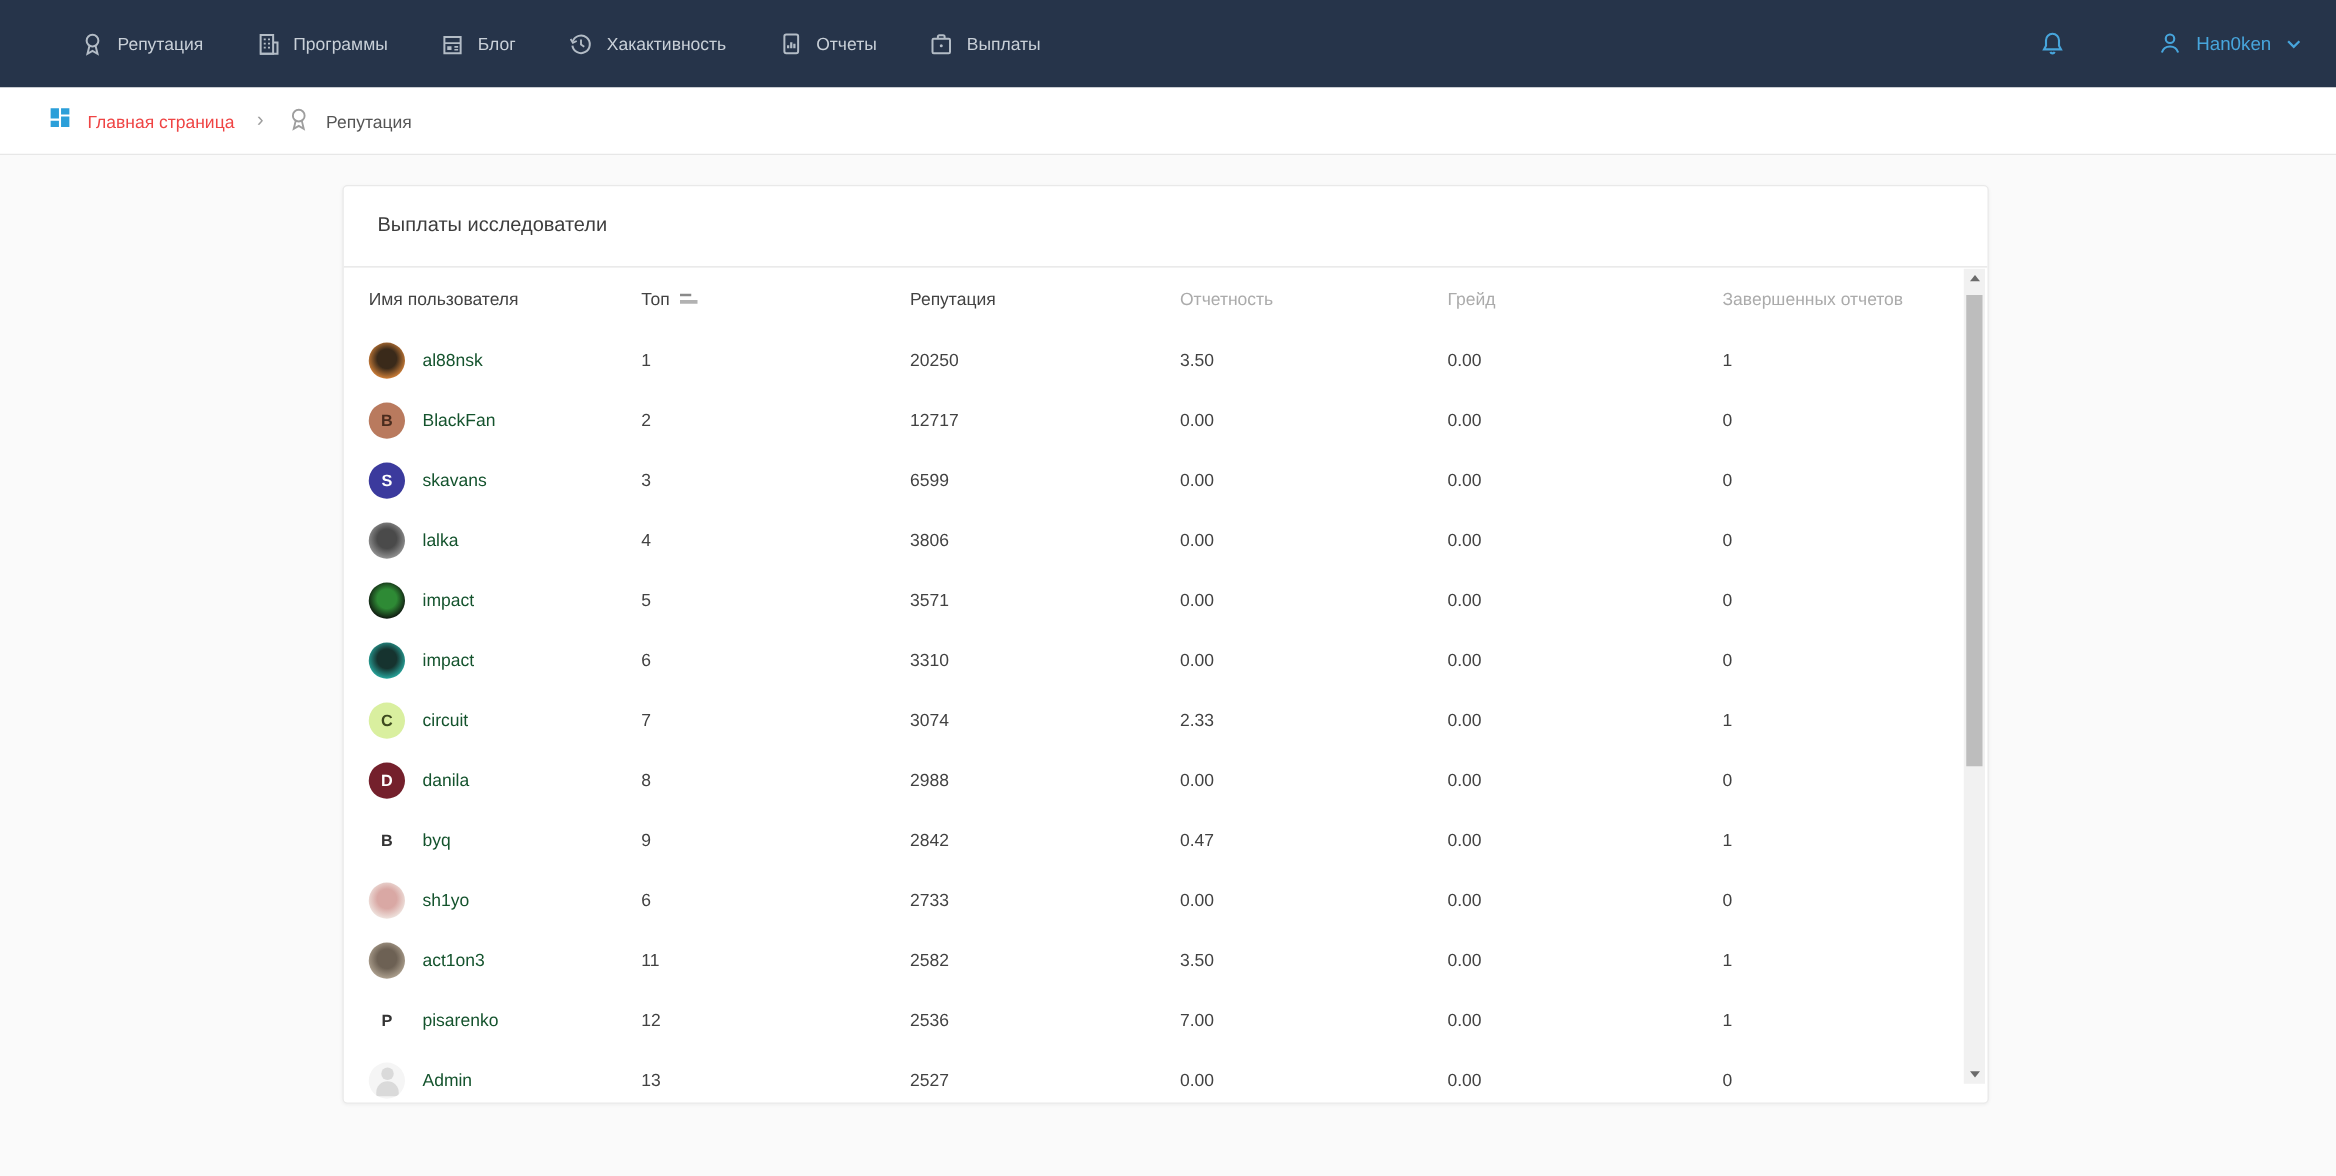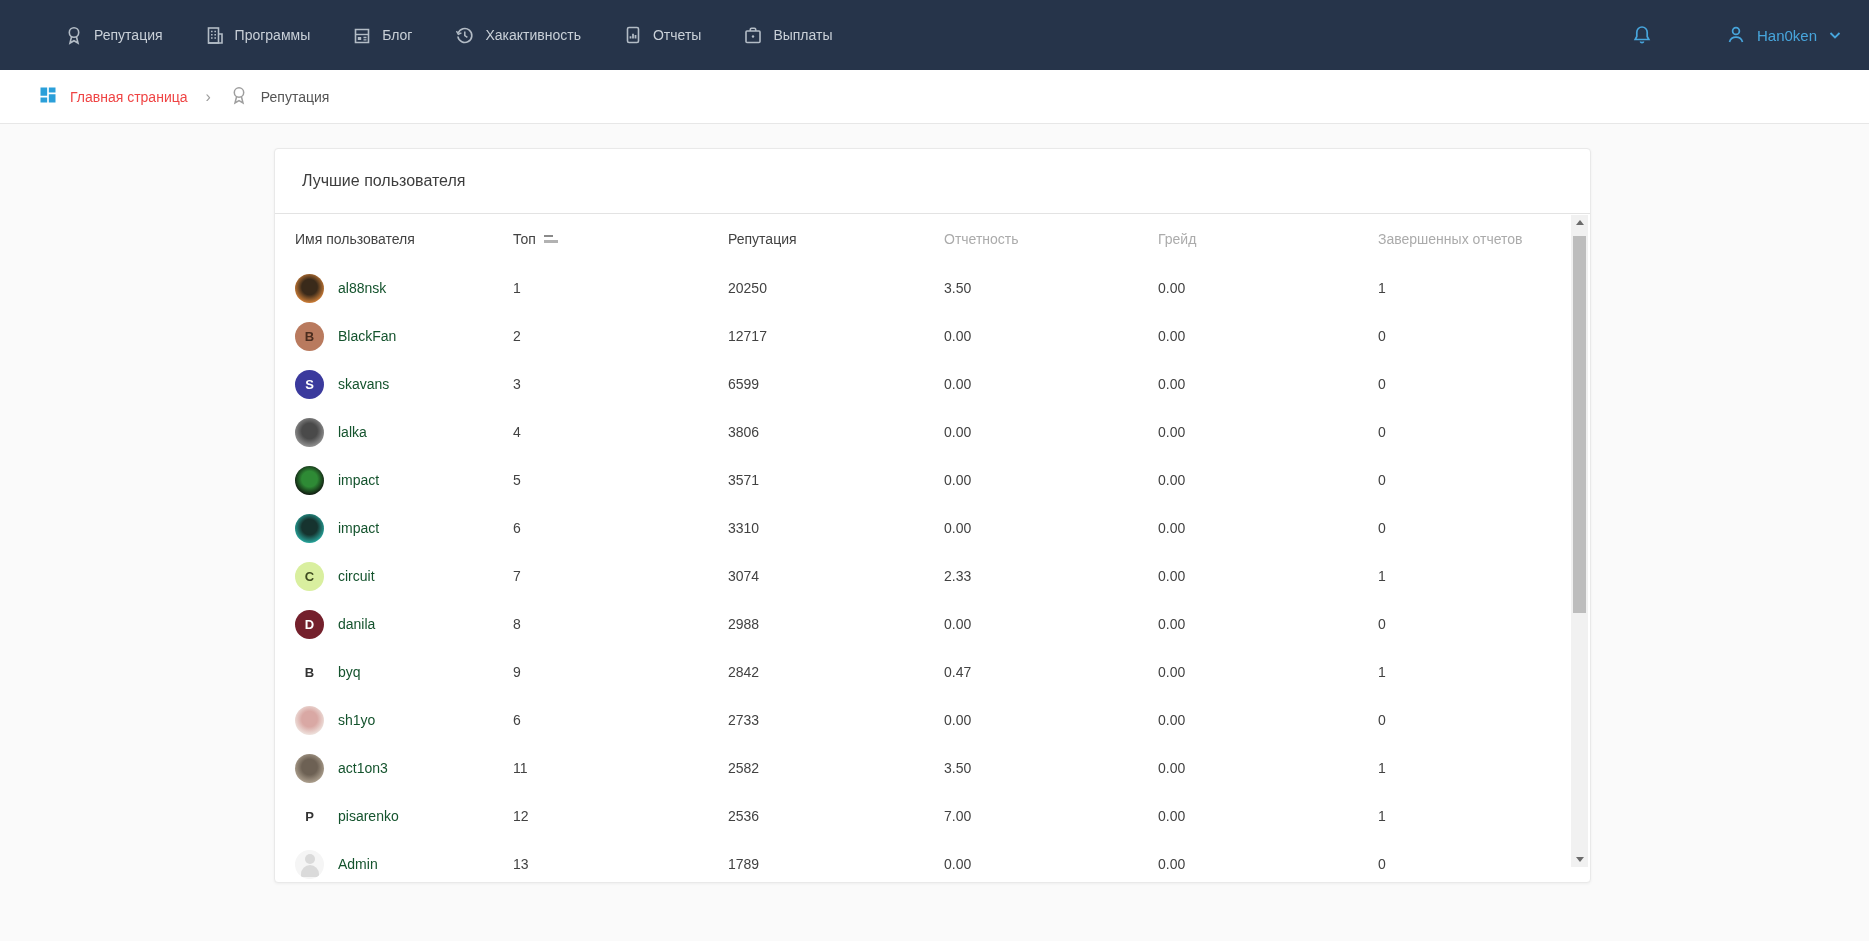--- a/index.html
+++ b/index.html
@@ -195,21 +195,21 @@
         <circle cx="10" cy="7.5" r="4.7"></circle>
         <path d="M7.6 11.5 L6 18 L10 15.7 L14 18 L12.4 11.5"></path>
       </svg>
     </span>
     <span>Репутация</span>
   </div>
 </div>
 
 <div class="card">
   <div class="card-header">
-    <span class="card-title">Лучшие пользователя</span>
+    <span class="card-title">Выплаты исследователи</span>
   </div>
 
   <div class="thead">
     <div class="th">
       <span>Имя пользователя</span>
     </div>
     <div class="th">
       <span>Топ</span>
       <span class="sort-icon">
           <i></i>
@@ -374,21 +374,21 @@
     <div class="cell num-cell">0.00</div>
     <div class="cell num-cell">1</div>
   </div>
 
   <div class="trow">
     <div class="cell name-cell">
       <span class="avatar avatar-default"></span>
       <a class="username">Admin</a>
     </div>
     <div class="cell num-cell">13</div>
-    <div class="cell num-cell">1789</div>
+    <div class="cell num-cell">2527</div>
     <div class="cell num-cell">0.00</div>
     <div class="cell num-cell">0.00</div>
     <div class="cell num-cell">0</div>
   </div>
 </div>
 
   <div class="scrollbar">
     <span class="scroll-arrow up">
         <span class="tri-up"></span>
       </span>

